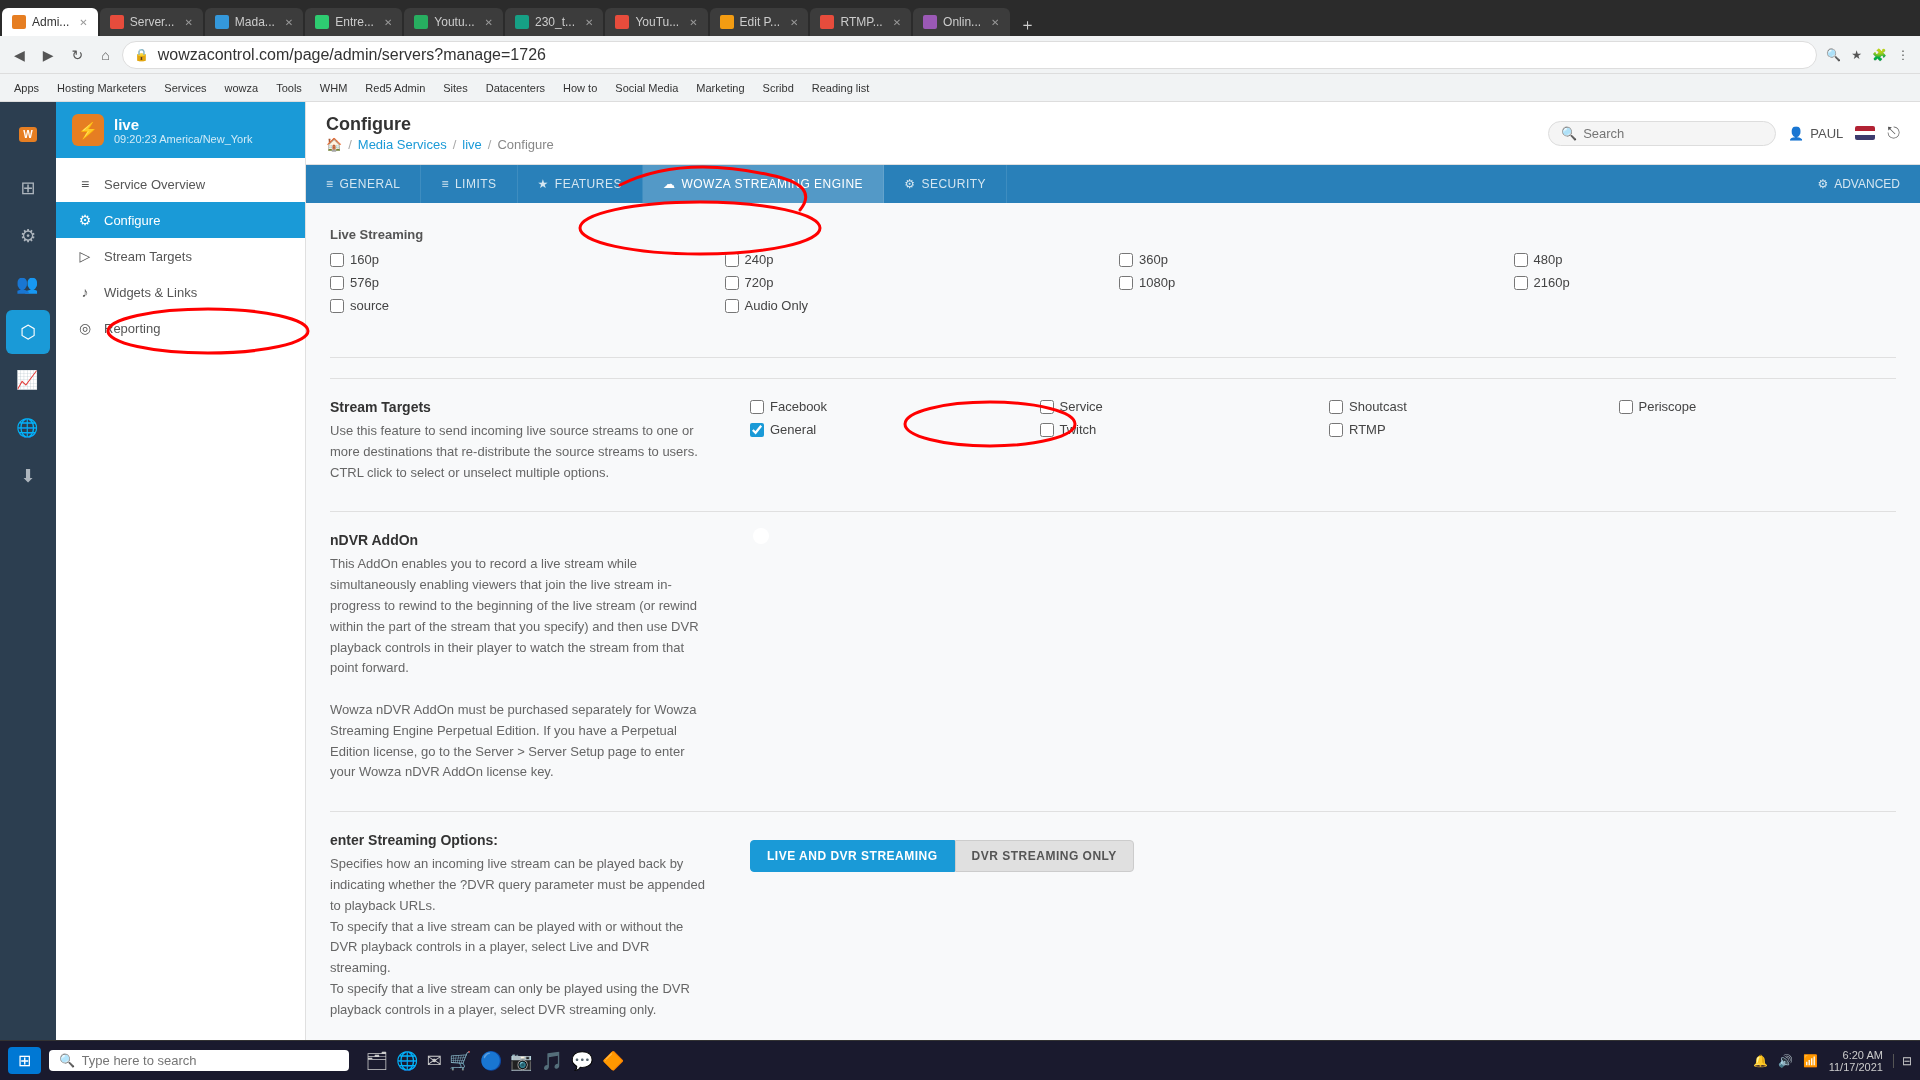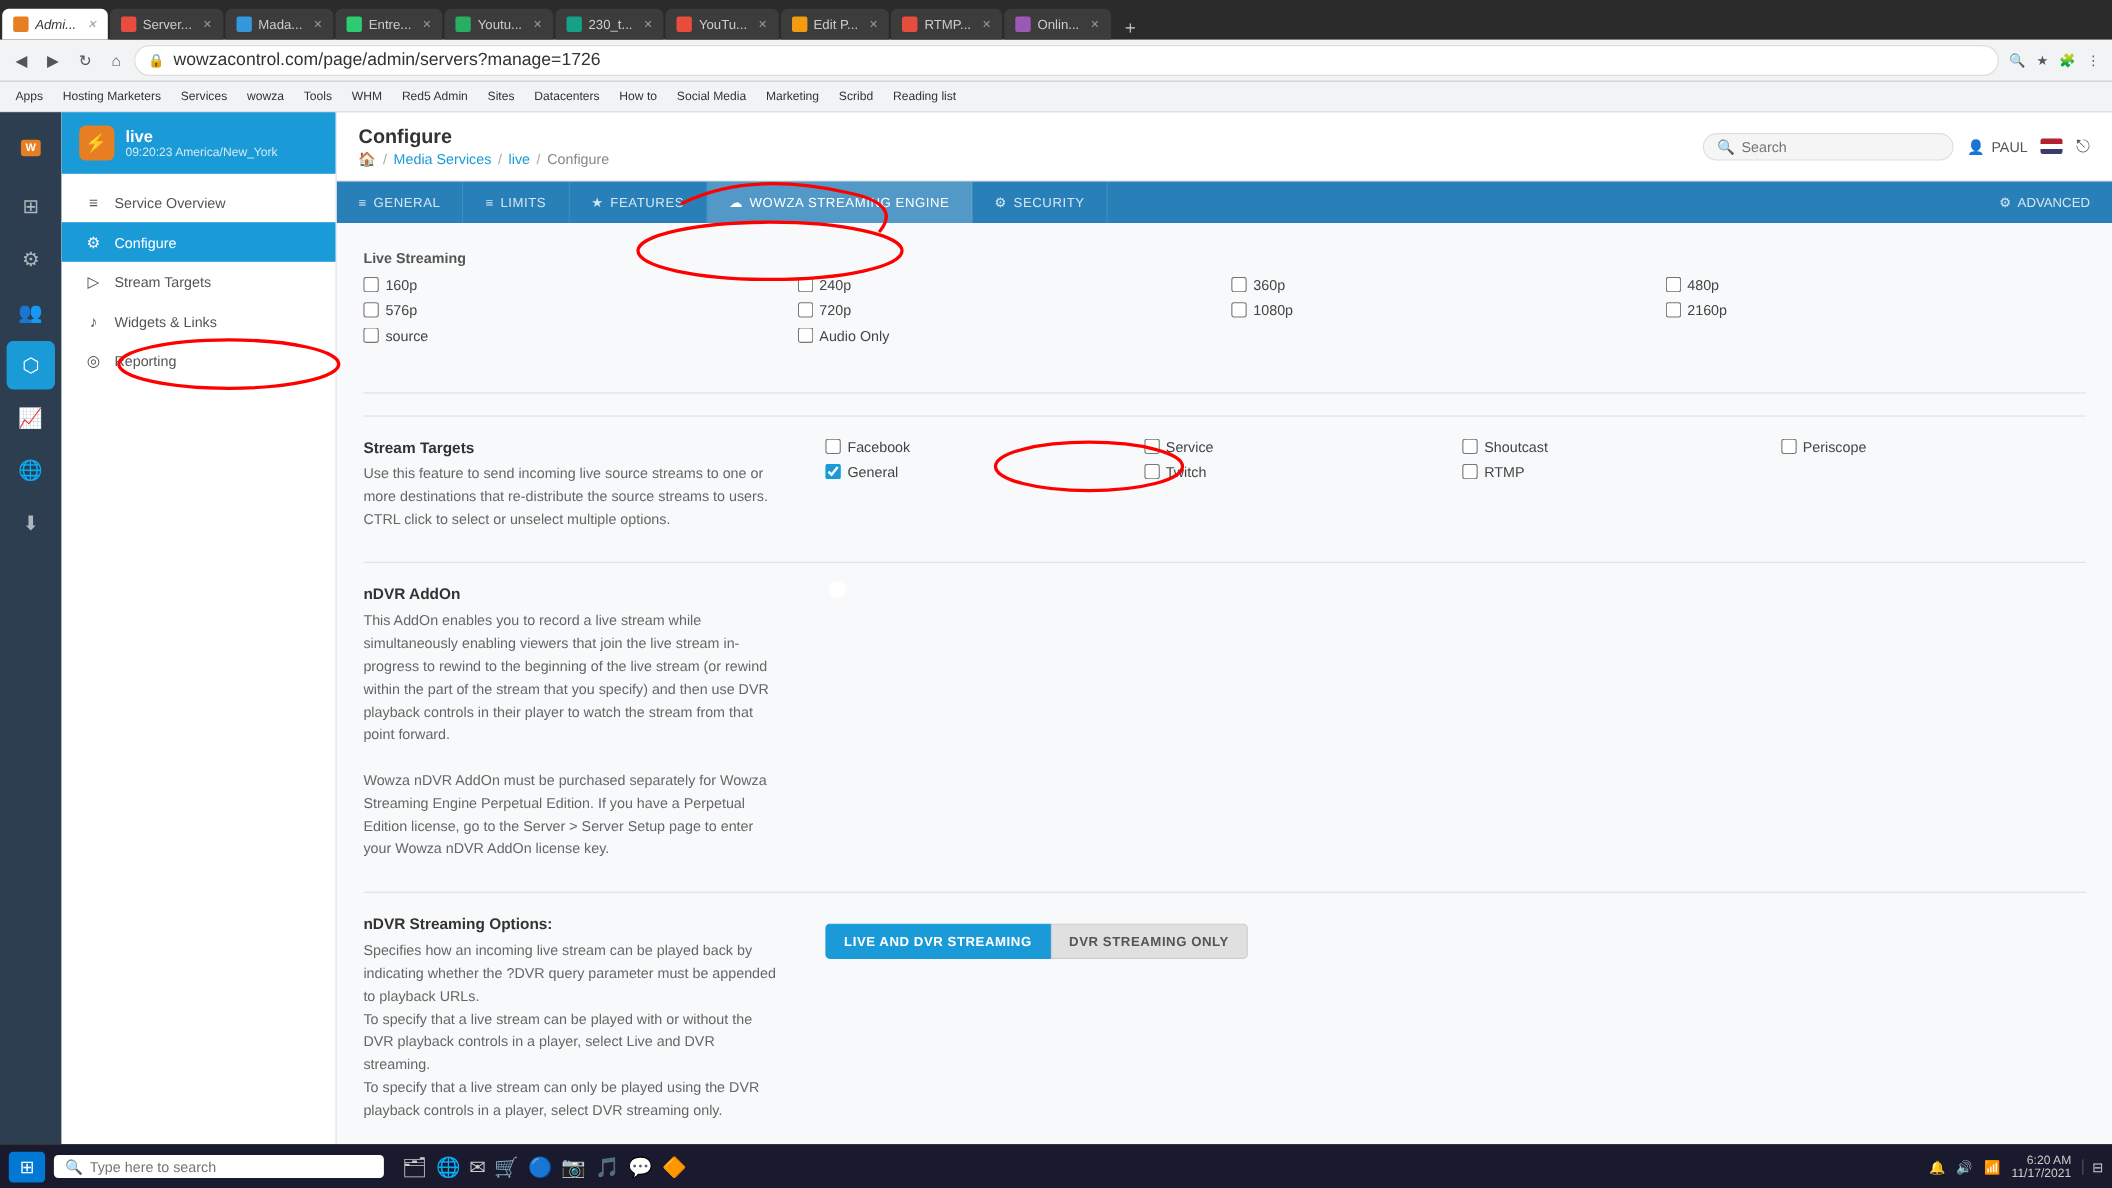--- a/index.html
+++ b/index.html
@@ -2,21 +2,21 @@
 <html><head>
   <meta charset="utf-8">
   <style>
     * { box-sizing: border-box; margin: 0; padding: 0; }
     body { font-family: 'Segoe UI', Arial, sans-serif; background: #f0f2f5; font-size: 13px; color: #333; overflow: hidden; height: 1080px; width: 1920px; }
 
     
     .browser-chrome { background: #3c3c3c; width: 100%; }
     .browser-tab-bar { display: flex; align-items: flex-end; background: #2b2b2b; padding: 6px 0 0 0; height: 36px; }
     .browser-tab { display: flex; align-items: center; background: #3c3c3c; color: #ccc; font-size: 12px; padding: 0 10px; height: 28px; border-radius: 6px 6px 0 0; margin-left: 2px; white-space: nowrap; overflow: hidden; max-width: 160px; gap: 6px; cursor: pointer; }
-    .browser-tab.active { background: #fff; color: #333; font-style: italic; }
+    .browser-tab.active { background: #fff; color: #333; }
     .browser-tab .tab-favicon { width: 14px; height: 14px; border-radius: 2px; flex-shrink: 0; }
     .browser-tab .tab-close { margin-left: 4px; color: #999; font-size: 10px; cursor: pointer; }
     .tab-add { color: #ccc; padding: 0 10px; font-size: 16px; cursor: pointer; }
     .browser-nav { background: #f1f3f4; display: flex; align-items: center; padding: 4px 8px; gap: 6px; height: 38px; border-bottom: 1px solid #ddd; }
     .nav-btn { background: none; border: none; cursor: pointer; color: #555; font-size: 14px; padding: 4px 6px; border-radius: 50%; }
     .address-bar { flex: 1; background: #fff; border: 1px solid #ddd; border-radius: 20px; padding: 4px 12px; font-size: 13px; color: #333; display: flex; align-items: center; gap: 8px; }
     .address-bar .lock-icon { color: #1a73e8; font-size: 12px; }
     .address-text { flex: 1; font-size: 16px; }
     .bookmarks-bar { background: #f1f3f4; padding: 3px 8px; display: flex; align-items: center; gap: 6px; border-bottom: 1px solid #ddd; height: 28px; overflow: hidden; }
     .bookmark-item { font-size: 11px; color: #333; cursor: pointer; padding: 2px 6px; border-radius: 3px; white-space: nowrap; display: flex; align-items: center; gap: 3px; }
@@ -68,21 +68,21 @@
     .config-section { margin-bottom: 28px; display: flex; gap: 40px; }
     .section-left { width: 380px; flex-shrink: 0; }
     .section-right { flex: 1; }
     .section-title { font-size: 14px; font-weight: 700; color: #333; margin-bottom: 6px; }
     .section-desc { font-size: 13px; color: #666; line-height: 1.6; }
     .section-divider { border: none; border-top: 1px solid #e0e0e0; margin: 20px 0; }
 
     
     .checkbox-group-title { font-size: 13px; font-weight: 600; color: #555; margin-bottom: 10px; }
     .checkbox-grid { display: grid; grid-template-columns: repeat(4, 1fr); gap: 8px 12px; margin-bottom: 16px; }
-    .checkbox-item { display: flex; align-items: flex-start; gap: 6px; font-size: 13px; color: #444; }
+    .checkbox-item { display: flex; align-items: flex-end; gap: 6px; font-size: 13px; color: #444; }
     .checkbox-item input[type="checkbox"] { width: 14px; height: 14px; cursor: pointer; accent-color: #1a9ad7; }
     .checkbox-item.checked input { accent-color: #1a9ad7; }
 
     
     .stream-targets-grid { display: grid; grid-template-columns: repeat(4, 1fr); gap: 8px 12px; }
 
     
     .toggle-switch { position: relative; width: 44px; height: 22px; }
     .toggle-switch input { opacity: 0; width: 0; height: 0; }
     .toggle-slider { position: absolute; cursor: pointer; top: 0; left: 0; right: 0; bottom: 0; background-color: #ccc; border-radius: 22px; transition: 0.3s; }
@@ -413,21 +413,21 @@
             <input type="checkbox" style="">
             <span class="toggle-slider"></span>
           </label>
         </div>
       </div>
 
       <hr class="section-divider">
 
       <div class="config-section">
         <div class="section-left">
-          <div class="section-title">nDVR Streaming Options:</div>
+          <div class="section-title">enter Streaming Options:</div>
           <div class="section-desc">Specifies how an incoming live stream can be played back by indicating whether the ?DVR query parameter must be appended to playback URLs.<br>To specify that a live stream can be played with or without the DVR playback controls in a player, select Live and DVR streaming.<br>To specify that a live stream can only be played using the DVR playback controls in a player, select DVR streaming only.</div>
         </div>
         <div class="section-right">
           <div class="dvr-buttons">
             <button class="dvr-btn active">Live And DVR Streaming</button>
             <button class="dvr-btn">DVR Streaming Only</button>
           </div>
         </div>
       </div>
 

